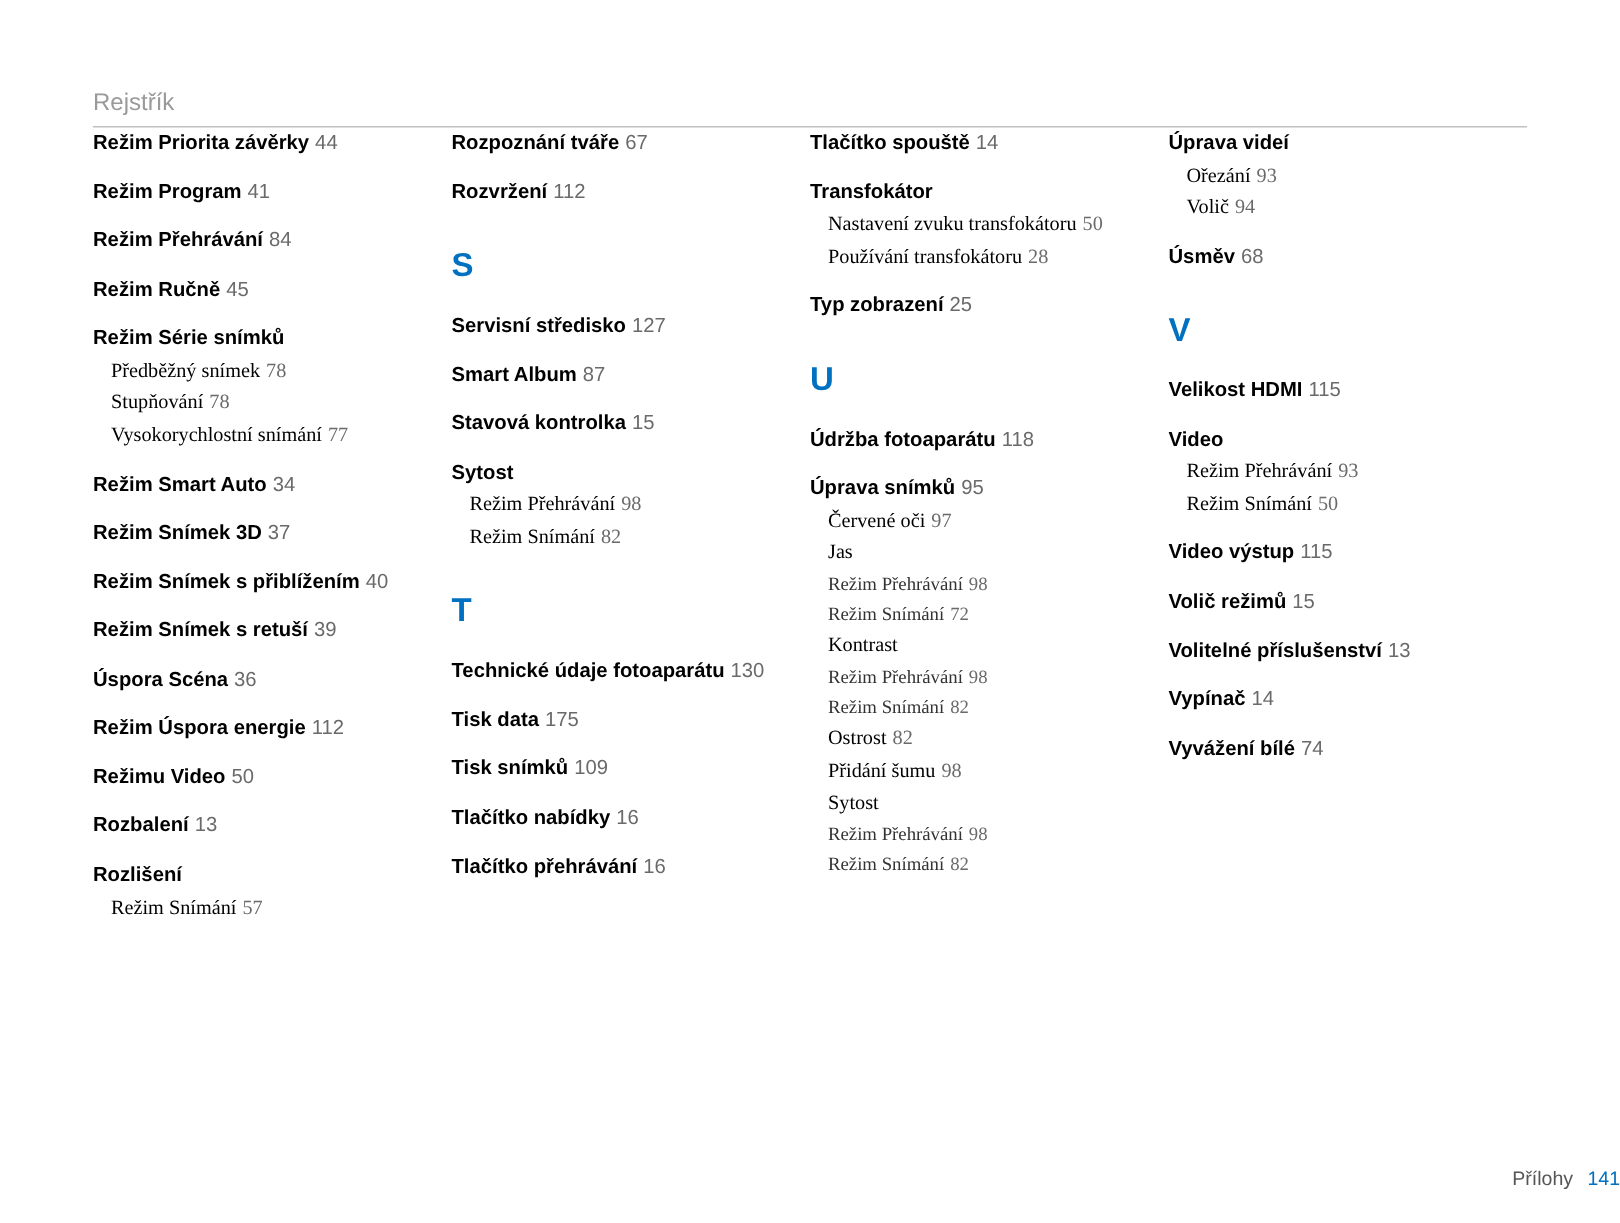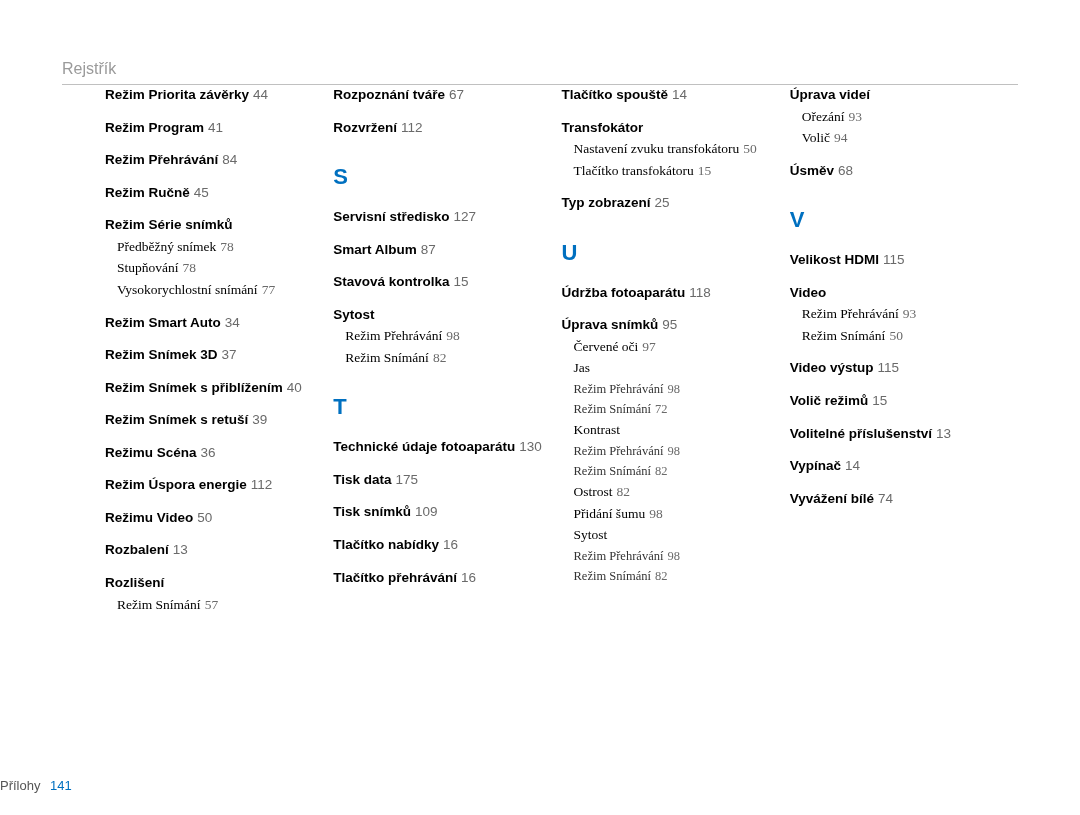--- a/index.html
+++ b/index.html
@@ -14,21 +14,20 @@
   }
   .header-title {
     color: #9a9a9a;
     font-size: 16px;
     font-weight: 400;
     padding-bottom: 6px;
     border-bottom: 1px solid #c0c0c0;
   }
   .columns {
     display: flex;
-    margin-left: 43px;
   }
   .col {
     flex: 1;
     font-size: 13.5px;
     line-height: 1.45;
   }
   .entry { margin-bottom: 13px; }
   .entry-term { font-weight: 700; }
   .entry-page { color: #6a6a6a; font-weight: 400; margin-left: 4px; }
   .sub { margin-left: 12px; font-weight: 400; margin-top: 2px; font-family: Liberation Serif, serif; }
@@ -40,21 +39,21 @@
     font-size: 22px;
     font-weight: 700;
     margin-top: 24px;
     margin-bottom: 14px;
   }
   .footer {
     position: absolute;
     bottom: 22px;
     left: 0;
     width: 100%;
-    text-align: left;
+    text-align: right;
     font-size: 13px;
     color: #555;
   }
   .footer .pg { color: #0070c0; margin-left: 6px; }
 </style>
 </head>
 <body>
 
 <div class="header-title">Rejstřík</div>
 
@@ -84,21 +83,21 @@
       <div class="entry">
         <div><span class="entry-term">Režim Snímek 3D</span><span class="entry-page">37</span></div>
       </div>
       <div class="entry">
         <div><span class="entry-term">Režim Snímek s přiblížením</span><span class="entry-page">40</span></div>
       </div>
       <div class="entry">
         <div><span class="entry-term">Režim Snímek s retuší</span><span class="entry-page">39</span></div>
       </div>
       <div class="entry">
-        <div><span class="entry-term">Režimu Scéna</span><span class="entry-page">36</span></div>
+        <div><span class="entry-term">Úspora Scéna</span><span class="entry-page">36</span></div>
       </div>
       <div class="entry">
         <div><span class="entry-term">Režim Úspora energie</span><span class="entry-page">112</span></div>
       </div>
       <div class="entry">
         <div><span class="entry-term">Režimu Video</span><span class="entry-page">50</span></div>
       </div>
       <div class="entry">
         <div><span class="entry-term">Rozbalení</span><span class="entry-page">13</span></div>
       </div>
@@ -146,21 +145,21 @@
         <div><span class="entry-term">Tlačítko přehrávání</span><span class="entry-page">16</span></div>
       </div>
     </div>
   <div class="col" id="col3">
       <div class="entry">
         <div><span class="entry-term">Tlačítko spouště</span><span class="entry-page">14</span></div>
       </div>
       <div class="entry">
         <div><span class="entry-term">Transfokátor</span></div>
         <div class="sub"><span>Nastavení zvuku transfokátoru</span><span class="entry-page">50</span></div>
-        <div class="sub"><span>Tlačítko transfokátoru</span><span class="entry-page">15</span></div>
+        <div class="sub"><span>Používání transfokátoru</span><span class="entry-page">28</span></div>
       </div>
       <div class="entry">
         <div><span class="entry-term">Typ zobrazení</span><span class="entry-page">25</span></div>
       </div>
       <div class="section-letter">U</div>
       <div class="entry">
         <div><span class="entry-term">Údržba fotoaparátu</span><span class="entry-page">118</span></div>
       </div>
       <div class="entry">
         <div><span class="entry-term">Úprava snímků</span><span class="entry-page">95</span></div>

